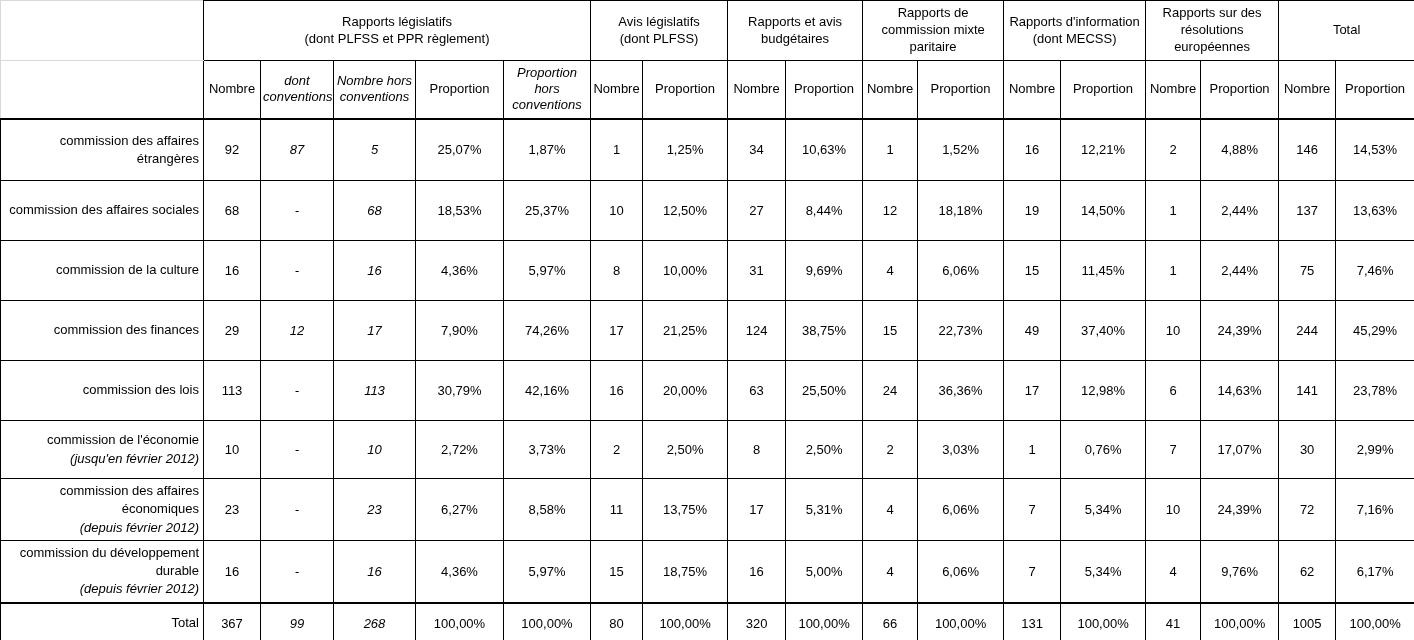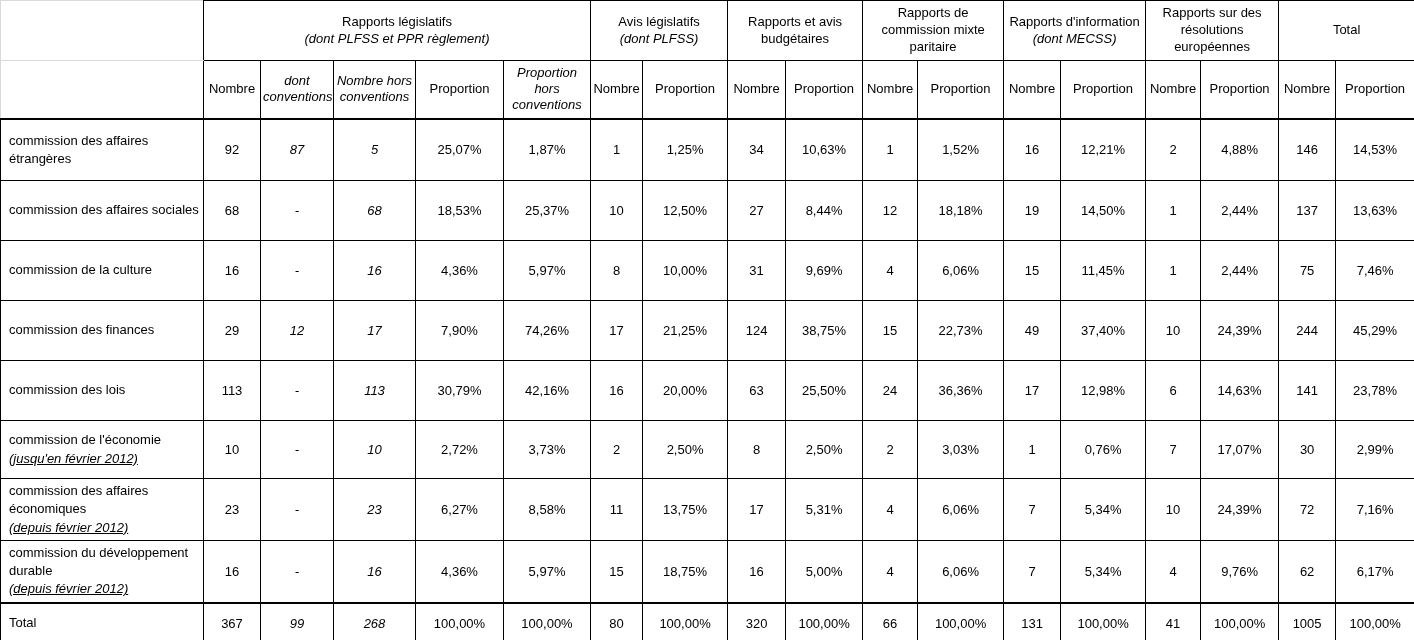--- a/index.html
+++ b/index.html
@@ -5,25 +5,25 @@
   html,body{margin:0;padding:0;background:#fff;}
   body{width:1414px;height:640px;font-family:"Liberation Sans",sans-serif;color:#000;}
   table{border-collapse:collapse;table-layout:fixed;width:1414px;}
   td,th{border:1px solid #000;font-weight:normal;font-size:13px;text-align:center;vertical-align:middle;padding:0 2px;overflow:hidden;}
   
   td.tl{border:1px solid #d9d9d9;border-right:1px solid #000;}
   td.tl-bot{border-bottom:2px solid #000;}
   tr.sub th{border-bottom:2px solid #000;line-height:1.25;}
   tr.gh th{line-height:1.3;}
   .gl{display:block;}
-  .gn{display:block;font-style:italic;}
+  .gn{display:block;}
   .it{font-style:italic;}
-  td.lbl{text-align:left;padding:3px 4px 3px 8px;line-height:1.4;}
+  td.lbl{text-align:right;padding:3px 4px 3px 8px;line-height:1.4;}
   .lbl-main{display:inline;}
-  .lbl-note{display:block;font-style:italic;text-decoration:underline;}
+  .lbl-note{display:block;font-style:italic;}
   tr.total td{border-top:2px solid #000;border-bottom:2px solid #000;}
 </style>
 </head>
 <body>
 
 <table>
   <colgroup>
     <col style="width:203px">
       <col style="width:57px">
       <col style="width:73px">

